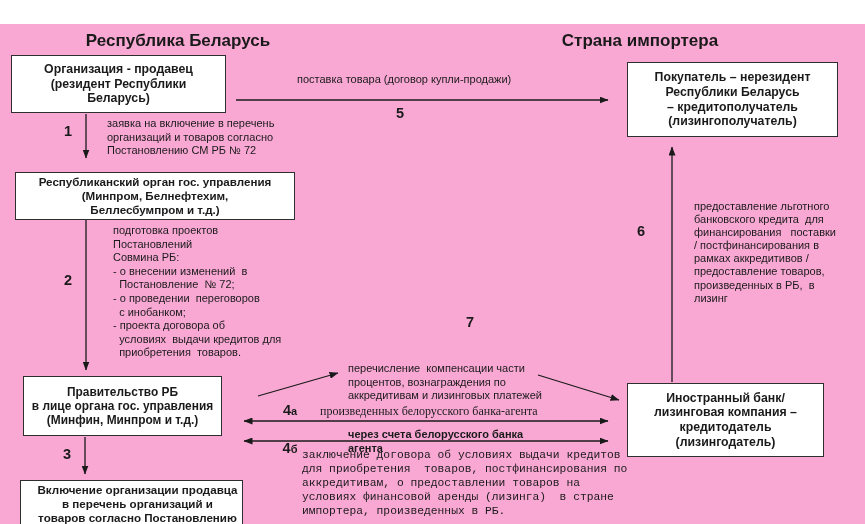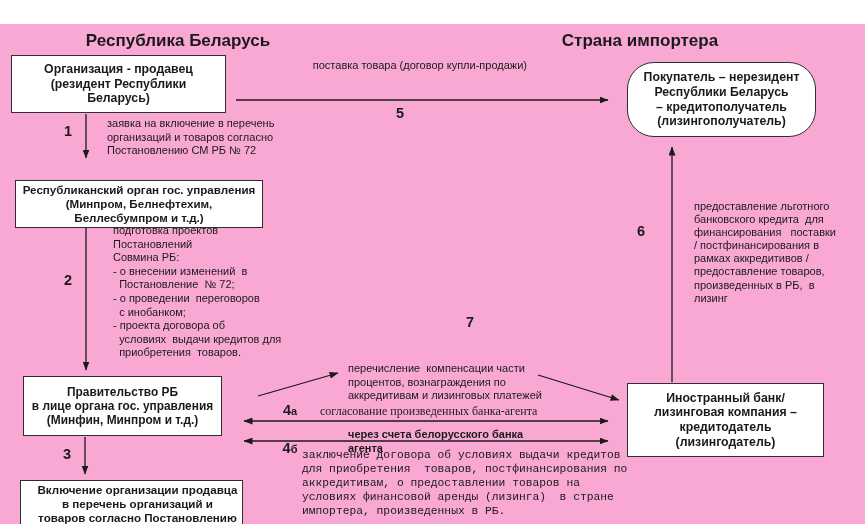--- a/index.html
+++ b/index.html
@@ -65,40 +65,40 @@
 
     <div class="hdr" style="left:58px; top:7px; width:240px;">Республика Беларусь</div>
     <div class="hdr" style="left:520px; top:7px; width:240px;">Страна импортера</div>
 
     <div class="box" style="left:11px; top:31px; width:215px; height:58px;">
       <span>Организация - продавец
 (резидент Республики
 Беларусь)</span>
     </div>
 
-    <div class="box small" style="left:15px; top:156px; width:248px; height:48px;">
+    <div class="box small" style="left:15px; top:148px; width:280px; height:48px;">
       <span>Республиканский орган гос. управления
 (Минпром, Белнефтехим,
 Беллесбумпром и т.д.)</span>
     </div>
 
     <div class="box" style="left:23px; top:352px; width:199px; height:60px; font-size:11.9px;">
       <span>Правительство РБ
 в лице органа гос. управления
 (Минфин, Минпром и т.д.)</span>
     </div>
 
     <div class="box small" style="left:20px; top:456px; width:223px; height:62px;padding-left:12px;">
       <span>Включение организации продавца
 в перечень организаций и
 товаров согласно Постановлению
 СМ РБ № 72</span>
     </div>
 
-    <div class="box" style="left:627px; top:38px; width:189px; height:75px;border-radius:27px;">
+    <div class="box" style="left:627px; top:38px; width:211px; height:75px;">
       <span>Покупатель – нерезидент
 Республики Беларусь
 – кредитополучатель
 (лизингополучатель)</span>
     </div>
 
     <div class="box" style="left:627px; top:359px; width:197px; height:74px;">
       <span>Иностранный банк/
 лизинговая компания –
 кредитодатель
@@ -127,40 +127,40 @@
 Постановлений
 Совмина РБ:
 - о внесении изменений  в
   Постановление  № 72;
 - о проведении  переговоров
   с инобанком;
 - проекта договора об
   условиях  выдачи кредитов для
   приобретения  товаров.</div>
 
-    <div class="note" style="left:297px; top:35px; width:230px; text-align:right;">поставка товара (договор купли-продажи)</div>
+    <div class="note" style="left:297px; top:49px; width:230px; text-align:left;">поставка товара (договор купли-продажи)</div>
 
     <div class="note" style="left:694px; top:176px; line-height:13.1px;">предоставление льготного
 банковского кредита  для
 финансирования   поставки
 / постфинансирования в
 рамках аккредитивов /
 предоставление товаров,
 произведенных в РБ,  в
 лизинг</div>
 
     <div class="note" style="left:348px; top:312px; line-height:13.2px;">
       <span style="display:block; white-space:pre-wrap;">перечисление  компенсации части
 процентов, вознаграждения по
 аккредитивам и лизинговых платежей</span>
       <span style="display:block; white-space:pre-wrap; font-weight:bold;">через счета белорусского банка
 агента</span>
     </div>
 
-    <div class="serifnote" style="left:320px; top:380px;">согласование  произведенных  банка-агента</div>
+    <div class="serifnote" style="left:320px; top:380px;">произведенных  белорусского  банка-агента</div>
 
     <div class="note" style="left:302px; top:424px; line-height:14px; font-size:11.3px;font-family:Liberation Mono, monospace;">заключение договора об условиях выдачи кредитов
 для приобретения  товаров, постфинансирования по
 аккредитивам, о предоставлении товаров на
 условиях финансовой аренды (лизинга)  в стране
 импортера, произведенных в РБ.</div>
 
   </div>
 </div>
 

